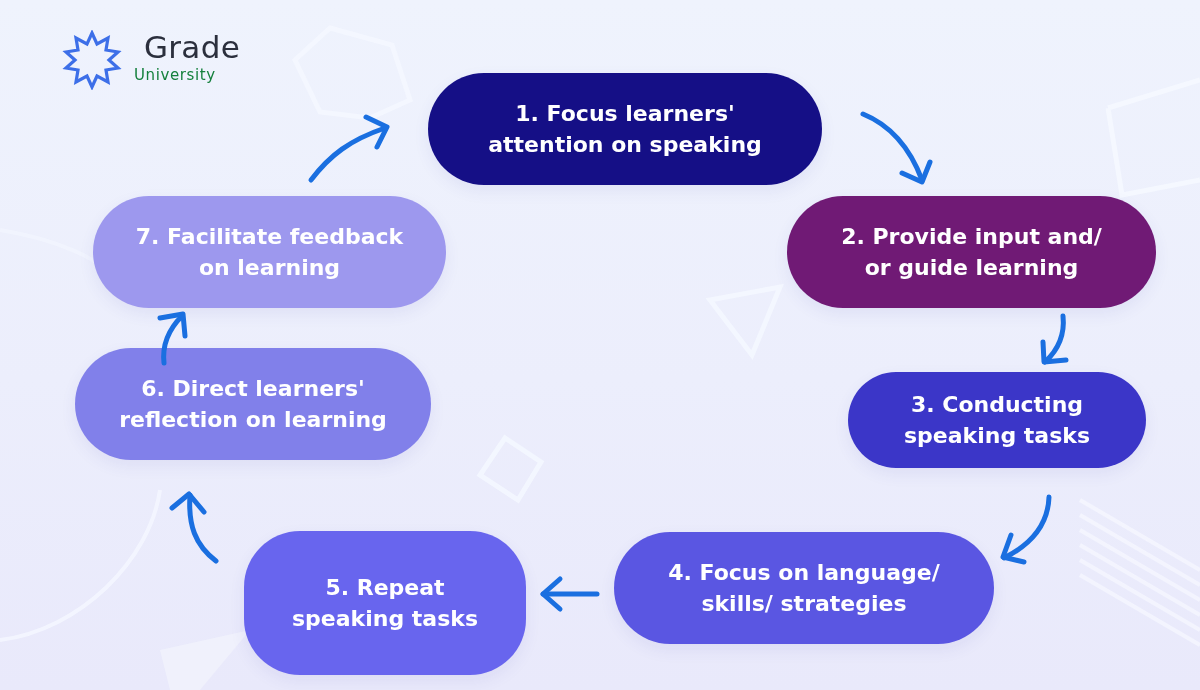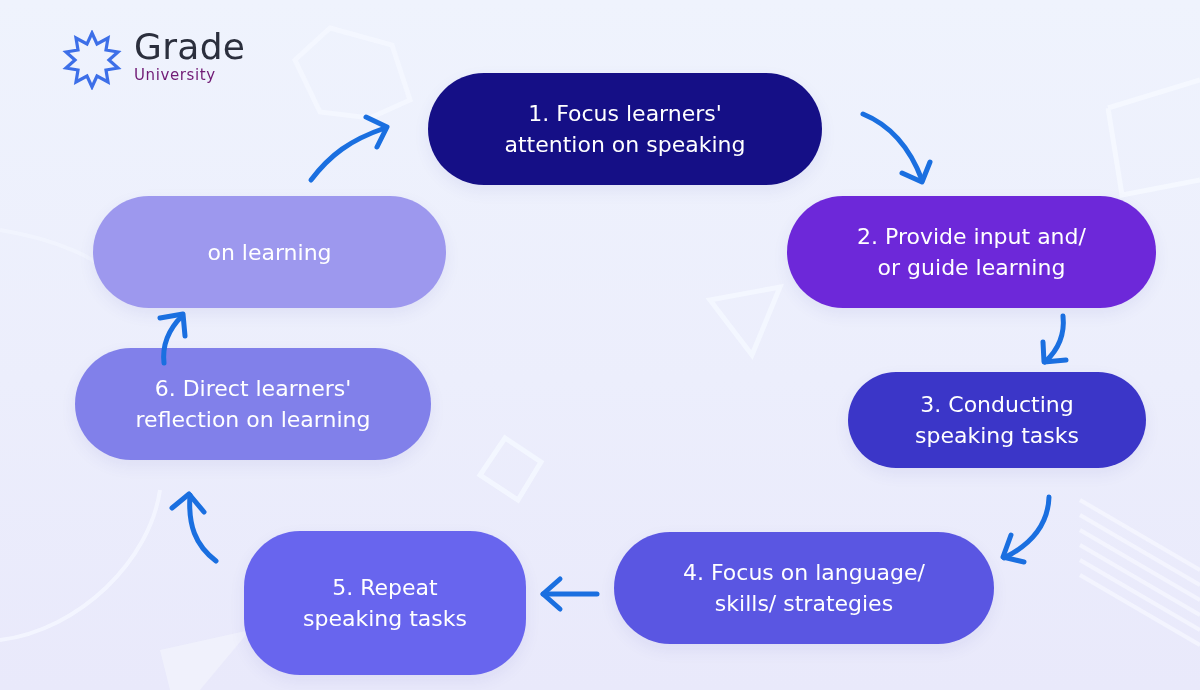--- a/index.html
+++ b/index.html
@@ -6,31 +6,31 @@
   html, body { width: 1200px; height: 690px; overflow: hidden; }
   body {
     position: relative;
     background: linear-gradient(180deg, #eff3fd 0%, #eceefc 55%, #e9e9fb 100%);
     font-family: "DejaVu Sans", sans-serif;
   }
   .bg-deco { position: absolute; left: 0; top: 0; width: 1200px; height: 690px; pointer-events: none; }
   .logo { position: absolute; left: 62px; top: 30px; display: flex; align-items: flex-start; }
   .logo-mark { width: 60px; height: 60px; margin-top: 0px; }
   .logo-text { margin-left: 12px; display: flex; flex-direction: column; }
-  .logo-title { font-size: 36px; color: #2b2f3d; font-weight: normal; letter-spacing: 0.3px; line-height: 34px; }
-  .logo-sub { font-size: 15px; color: #701a75; margin-top: 2px; letter-spacing: 0.6px; line-height: 18px; }
+  .logo-title { font-size: 31px; color: #2b2f3d; font-weight: normal; letter-spacing: 0.3px; line-height: 34px; margin-left: 10px; }
+  .logo-sub { font-size: 15px; color: #15803d; margin-top: 2px; letter-spacing: 0.6px; line-height: 18px; }
 
   .pill {
     position: absolute;
     border-radius: 56px;
     display: flex; align-items: center; justify-content: center;
     text-align: center;
     color: #ffffff;
     font-size: 22px;
-    font-weight: normal;
+    font-weight: bold;
     line-height: 31px;
     padding: 0 20px;
     box-shadow: 0 6px 16px rgba(60, 60, 160, 0.08);
   }
   .pill span { display: block; }
   .arrows { position: absolute; left: 0; top: 0; width: 1200px; height: 690px; pointer-events: none; }
 </style>
 </head>
 <body>
 
@@ -62,21 +62,21 @@
   </div>
 </div>
 
 <div class="pill" style="left:428px; top:73px; width:394px; height:112px; background:#150f86;">
   <div>
     <span>1. Focus learners'</span>
     <span>attention on speaking</span>
   </div>
 </div>
 
-<div class="pill" style="left:787px; top:196px; width:369px; height:112px; background:#6d28d9;">
+<div class="pill" style="left:787px; top:196px; width:369px; height:112px; background:#701a75;">
   <div>
     <span>2. Provide input and/</span>
     <span>or guide learning</span>
   </div>
 </div>
 
 <div class="pill" style="left:848px; top:372px; width:298px; height:96px; background:#3b36c8;">
   <div>
     <span>3. Conducting</span>
     <span>speaking tasks</span>
@@ -99,20 +99,21 @@
 
 <div class="pill" style="left:75px; top:348px; width:356px; height:112px; background:#8180ea;">
   <div>
     <span>6. Direct learners'</span>
     <span>reflection on learning</span>
   </div>
 </div>
 
 <div class="pill" style="left:93px; top:196px; width:353px; height:112px; background:#9d98ee;">
   <div>
+    <span>7. Facilitate feedback</span>
     <span>on learning</span>
   </div>
 </div>
 
 <svg class="arrows" viewBox="0 0 1200 690">
   <g fill="none" stroke="#1a6fe0" stroke-width="5" stroke-linecap="round" stroke-linejoin="round">
 
     <g>
       <path d="M863,114 C 890,125 910,148 922,180"></path>
       <path d="M902,173 L922,182 L930,162"></path>

